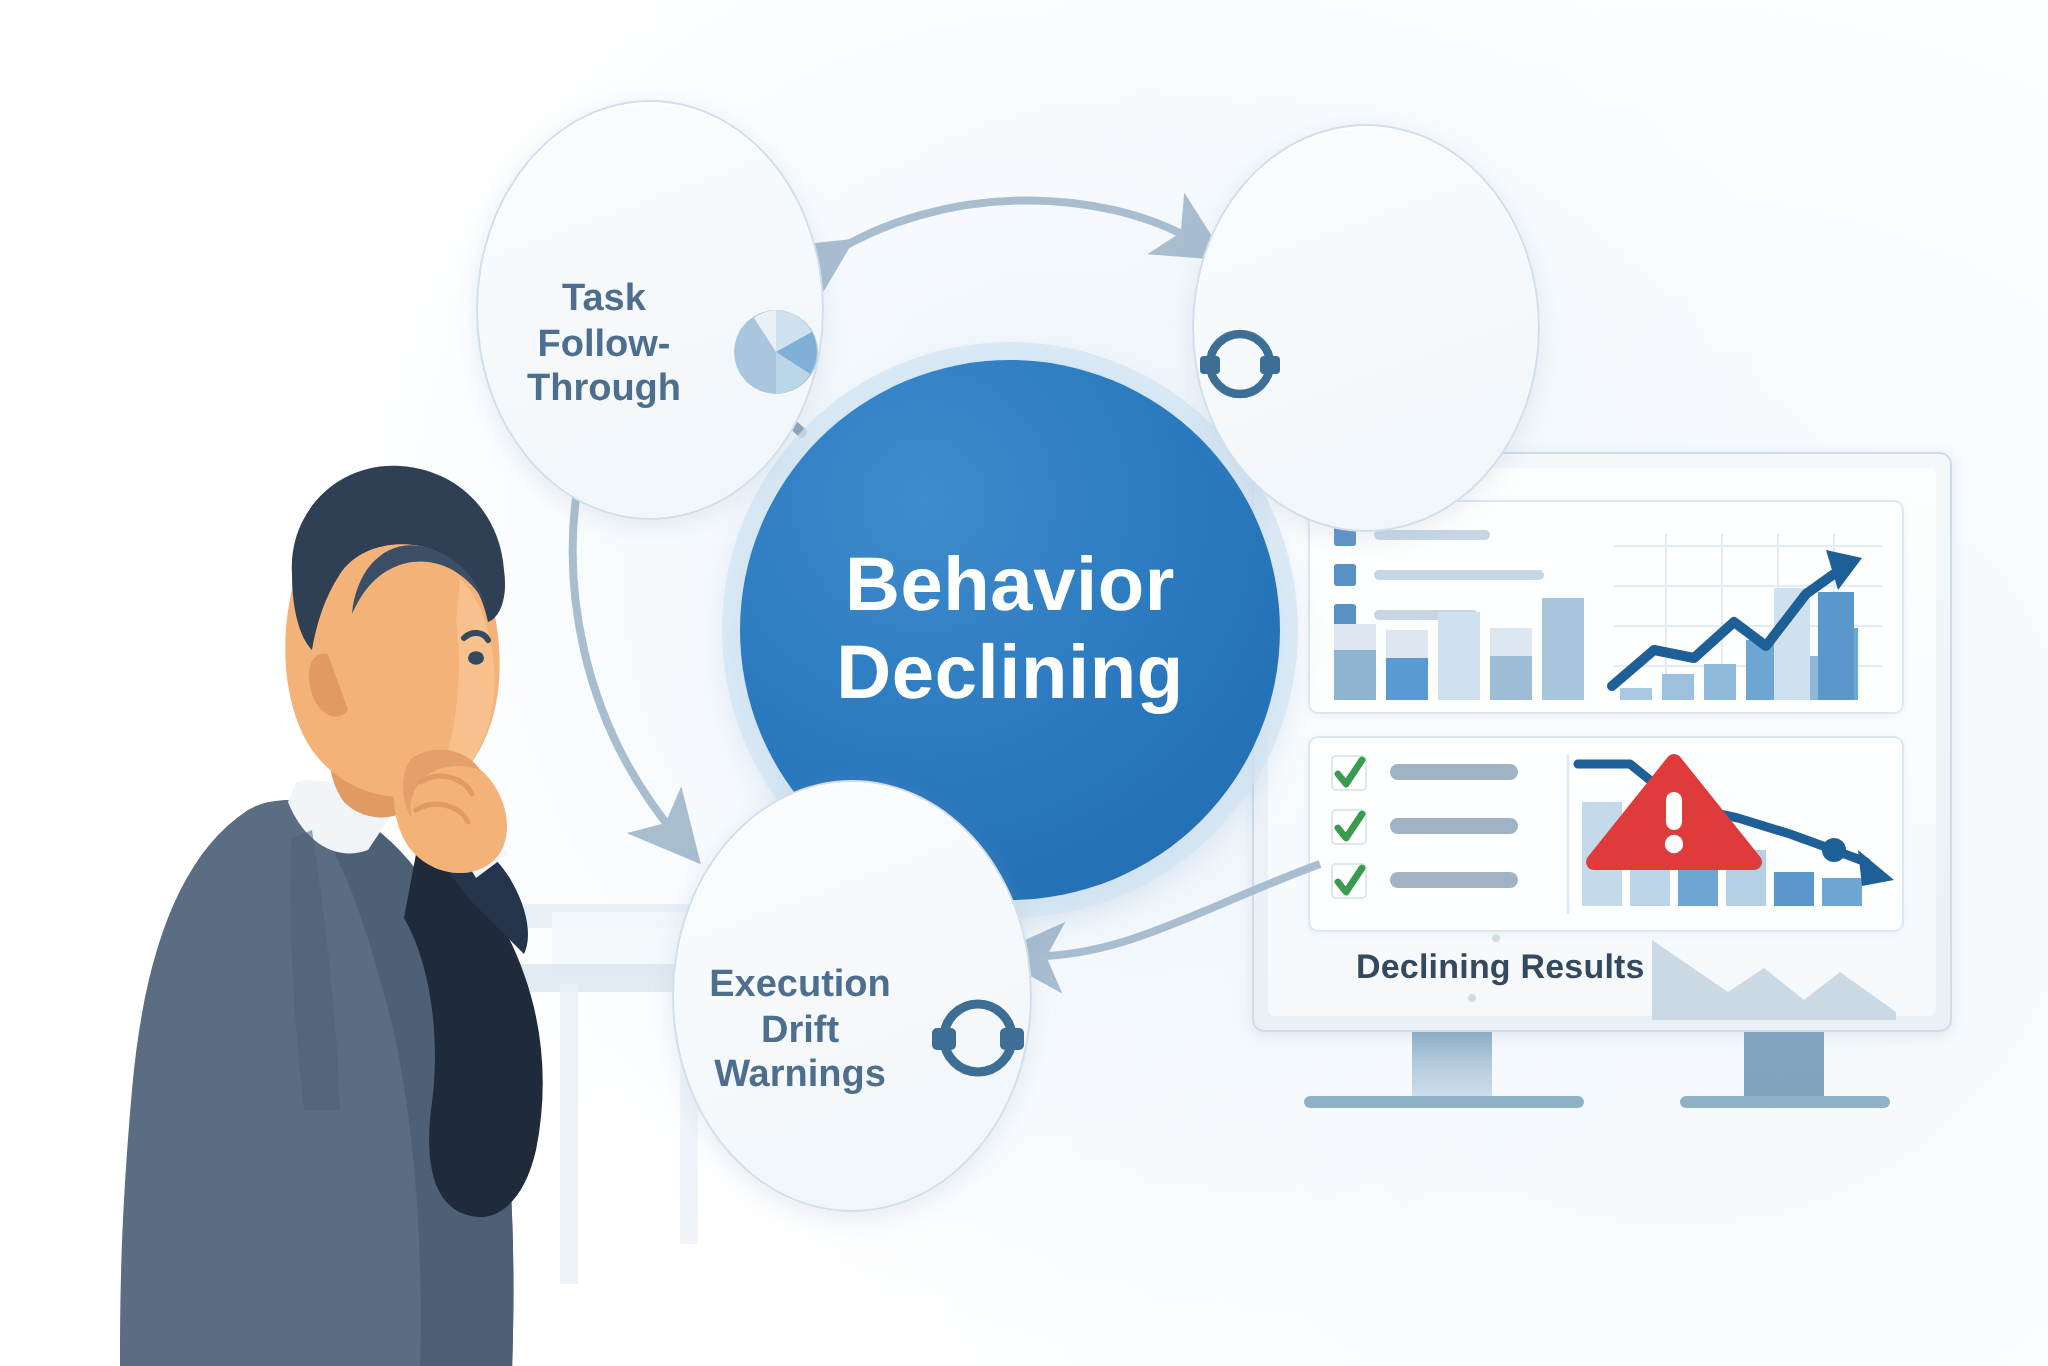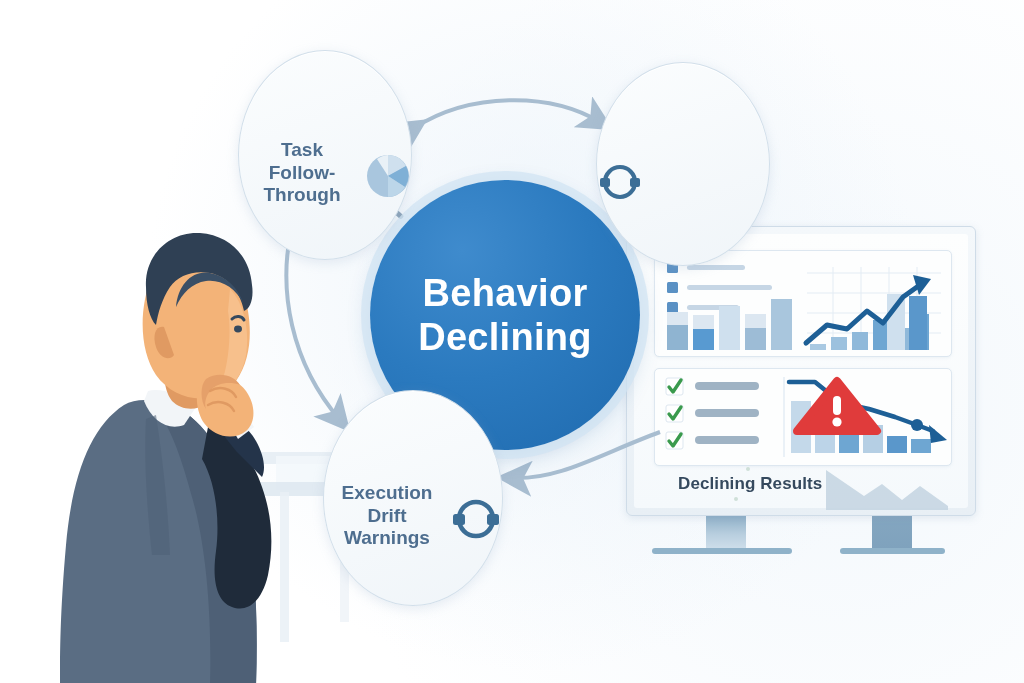--- a/index.html
+++ b/index.html
@@ -113,21 +113,21 @@
   .node{
     position:absolute;border-radius:50%;
     background:linear-gradient(160deg,#fbfdfe 0%,#f0f5f9 100%);
     border:1px solid #d2dfea;
     box-shadow:0 3px 12px rgba(150,175,200,.22), inset 0 1px 0 #ffffff;
     display:flex;flex-direction:row;align-items:center;
     justify-content:flex-start;
   }
   .node-tl{left:238px;top:50px;width:172px;height:172px;padding-top:36px;}
   .node-tr{left:596px;top:62px;width:172px;height:172px;padding-top:30px;}
-  .node-bl{left:323px;top:390px;width:178px;height:178px;padding-top:36px;}
+  .node-bl{left:336px;top:390px;width:178px;height:178px;padding-top:36px;}
 
   .node-label{
     color:#4e6e8f;font-size:19px;font-weight:bold;line-height:1.18;
     text-align:center;width:100%;padding:0 6px;box-sizing:border-box;
     white-space:pre-line;
   }
   .node-icon{margin-top:10px;}
 
   
   .connectors{position:absolute;inset:0;pointer-events:none;}

